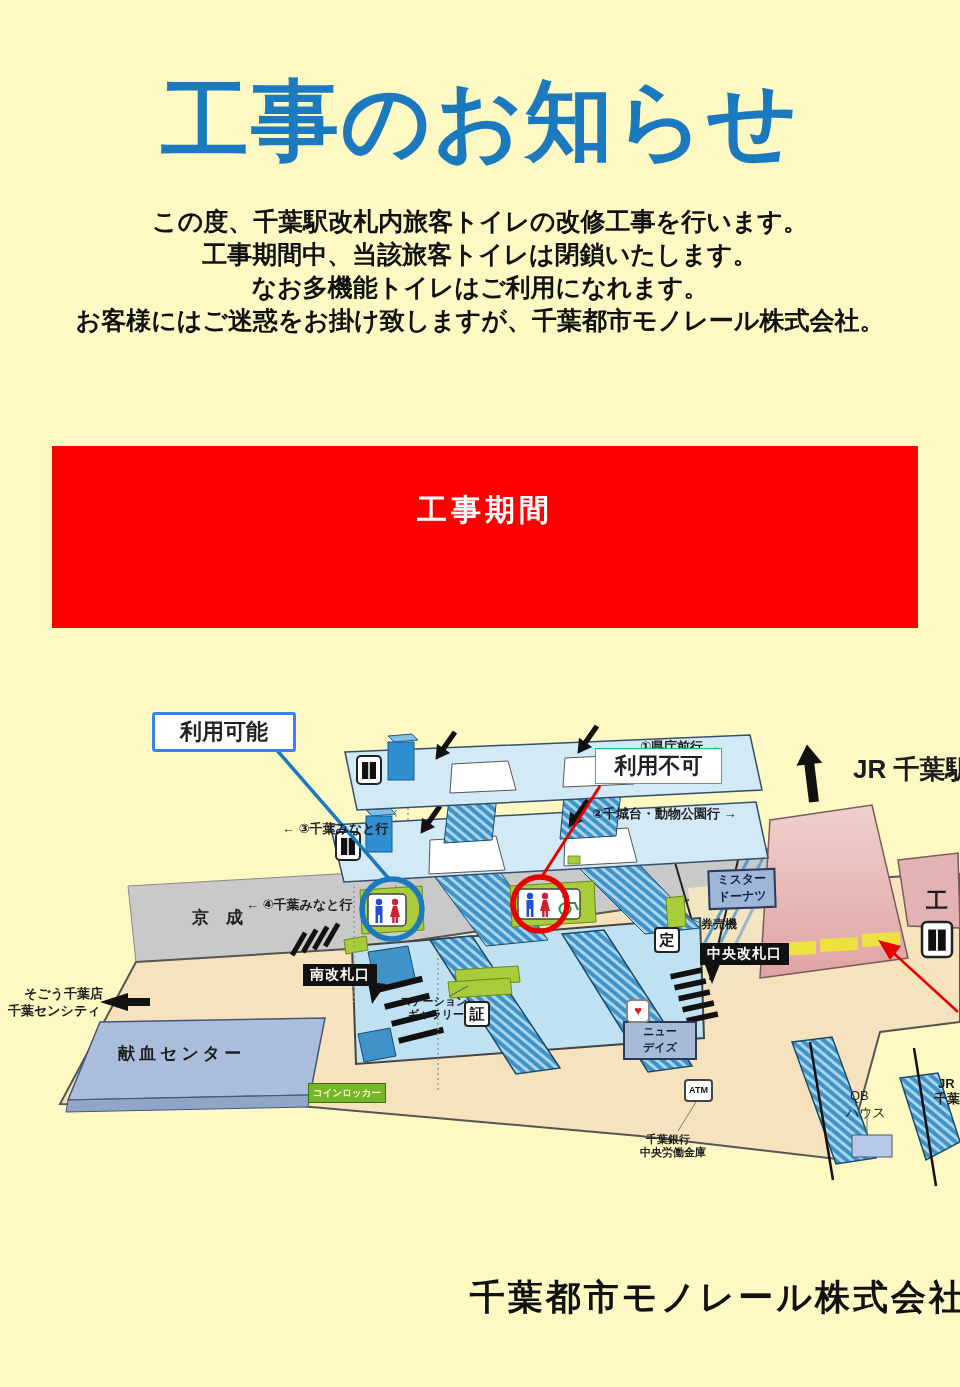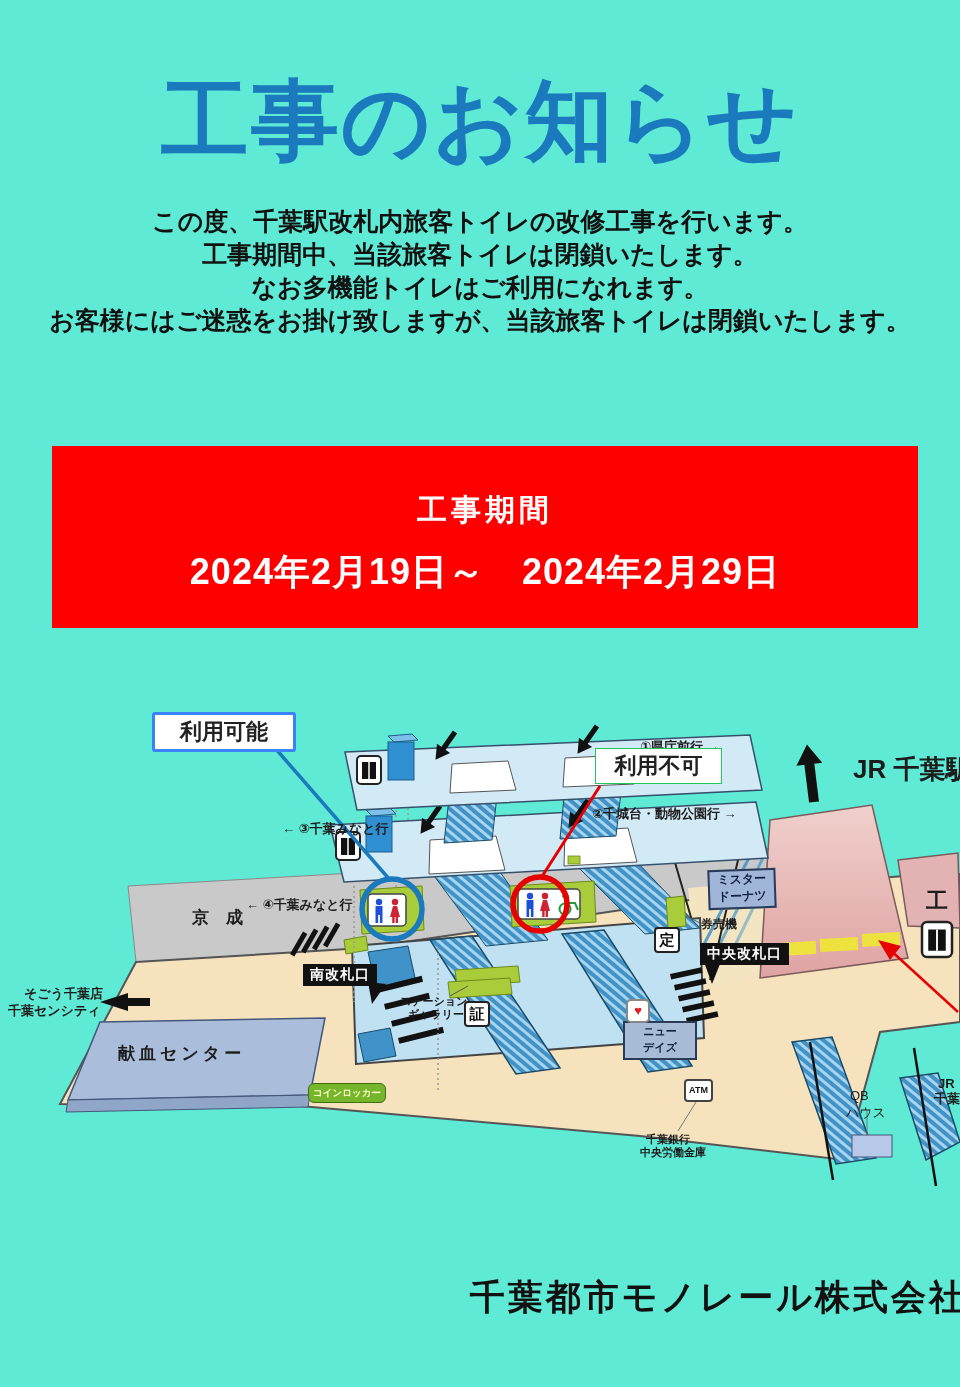--- a/index.html
+++ b/index.html
@@ -1,16 +1,16 @@
 <!DOCTYPE html>
 <html><head>
 <meta charset="utf-8">
 <style>
   html,body{margin:0;padding:0;background:#888;}
-  .page{position:relative;width:960px;height:1387px;background:#5eead4;overflow:hidden;
+  .page{position:relative;width:960px;height:1387px;background:#fef9c3;overflow:hidden;
         font-family:"Liberation Sans","DejaVu Sans",sans-serif;color:#1a1a1a;}
   .title{position:absolute;top:62px;left:0;width:960px;text-align:center;
          font-size:88px;font-weight:900;color:#1a7abd;letter-spacing:2px;}
   .intro{position:absolute;top:205px;left:0;width:960px;text-align:center;
          font-size:25px;font-weight:bold;line-height:33px;color:#111;}
   .period-box{position:absolute;top:446px;left:52px;width:866px;height:182px;background:#ff0000;}
   .period-heading{position:absolute;top:44px;left:0;width:100%;text-align:center;
          color:#fff;font-size:30px;font-weight:bold;letter-spacing:4px;}
   .period-dates{position:absolute;top:102px;left:0;width:100%;text-align:center;
          color:#fff;font-size:36px;font-weight:bold;letter-spacing:1px;}
@@ -38,26 +38,25 @@
 <body>
 
 <div class="page">
 
   <div class="title">工事のお知らせ</div>
 
   <div class="intro">
     <div>この度、千葉駅改札内旅客トイレの改修工事を行います。</div>
     <div>工事期間中、当該旅客トイレは閉鎖いたします。</div>
     <div>なお多機能トイレはご利用になれます。</div>
-    <div>お客様にはご迷惑をお掛け致しますが、当該旅客トイレは閉鎖いたします。</div>
+    <div>お客様にはご迷惑をお掛け致しますが、千葉都市モノレール株式会社。</div>
   </div>
 
   <div class="period-box">
     <div class="period-heading">工事期間</div>
-    <div class="period-dates">2024年2月19日～　2024年2月29日</div>
   </div>
 
   <div class="map">
 
     <svg width="960" height="540" viewBox="0 0 960 540">
       <defs>
         <pattern id="stairP" width="7" height="7" patternUnits="userSpaceOnUse" patternTransform="rotate(40)">
           <rect width="7" height="7" fill="#3f93c8"></rect>
           <rect width="7" height="3" fill="#a9d4ec"></rect>
         </pattern>
@@ -269,21 +268,21 @@
     <div class="white-chip" style="left:464px;top:311px;width:22px;height:22px;font-size:15px;line-height:22px;">証</div>
     <div class="shop-box" style="left:708px;top:179px;width:64px;height:36px;font-size:12px;line-height:17px;transform:rotate(-2deg);">
       <div>ミスター</div>
       <div>ドーナツ</div>
     </div>
     <div class="shop-box" style="left:623px;top:331px;width:70px;height:35px;font-size:11px;line-height:16px;background:#a8bcd8;">
       <div>ニュー</div>
       <div>デイズ</div>
     </div>
     <div class="white-chip" style="left:626px;top:309px;width:20px;height:20px;font-size:13px;line-height:20px;border-radius:5px;border-color:#888;color:#e02020;">♥</div>
-    <div class="green-chip" style="left:308px;top:393px;width:76px;height:18px;font-size:9.5px;line-height:18px;border-radius:6px;">コインロッカー</div>
+    <div class="green-chip" style="left:308px;top:393px;width:76px;height:18px;font-size:9.5px;line-height:18px;">コインロッカー</div>
     <div class="white-chip" style="left:684px;top:389px;width:25px;height:19px;font-size:9px;line-height:19px;border-color:#444;">ATM</div>
     <div class="lbl tiny" style="left:646px;top:443px;">千葉銀行</div>
     <div class="lbl tiny" style="left:640px;top:456px;">中央労働金庫</div>
     <div class="lbl small" style="left:850px;top:398px;font-weight:normal;">QB</div>
     <div class="lbl small" style="left:846px;top:414px;font-weight:normal;">ハウス</div>
     <div class="lbl" style="left:926px;top:196px;font-size:22px;">工</div>
     <div class="lbl small" style="left:938px;top:386px;">JR</div>
     <div class="lbl small" style="left:934px;top:400px;">千葉</div>
   </div>
 

